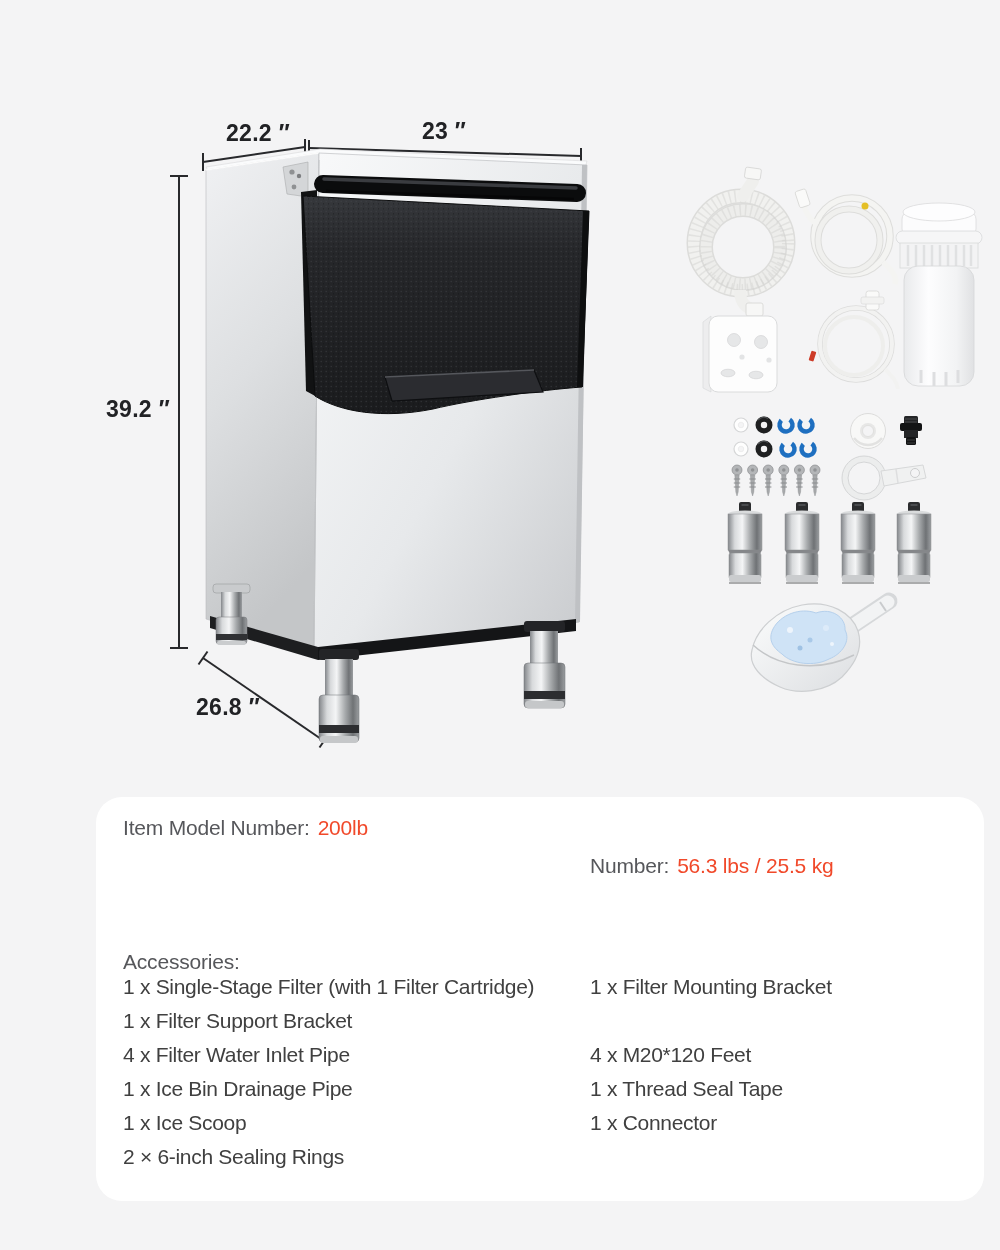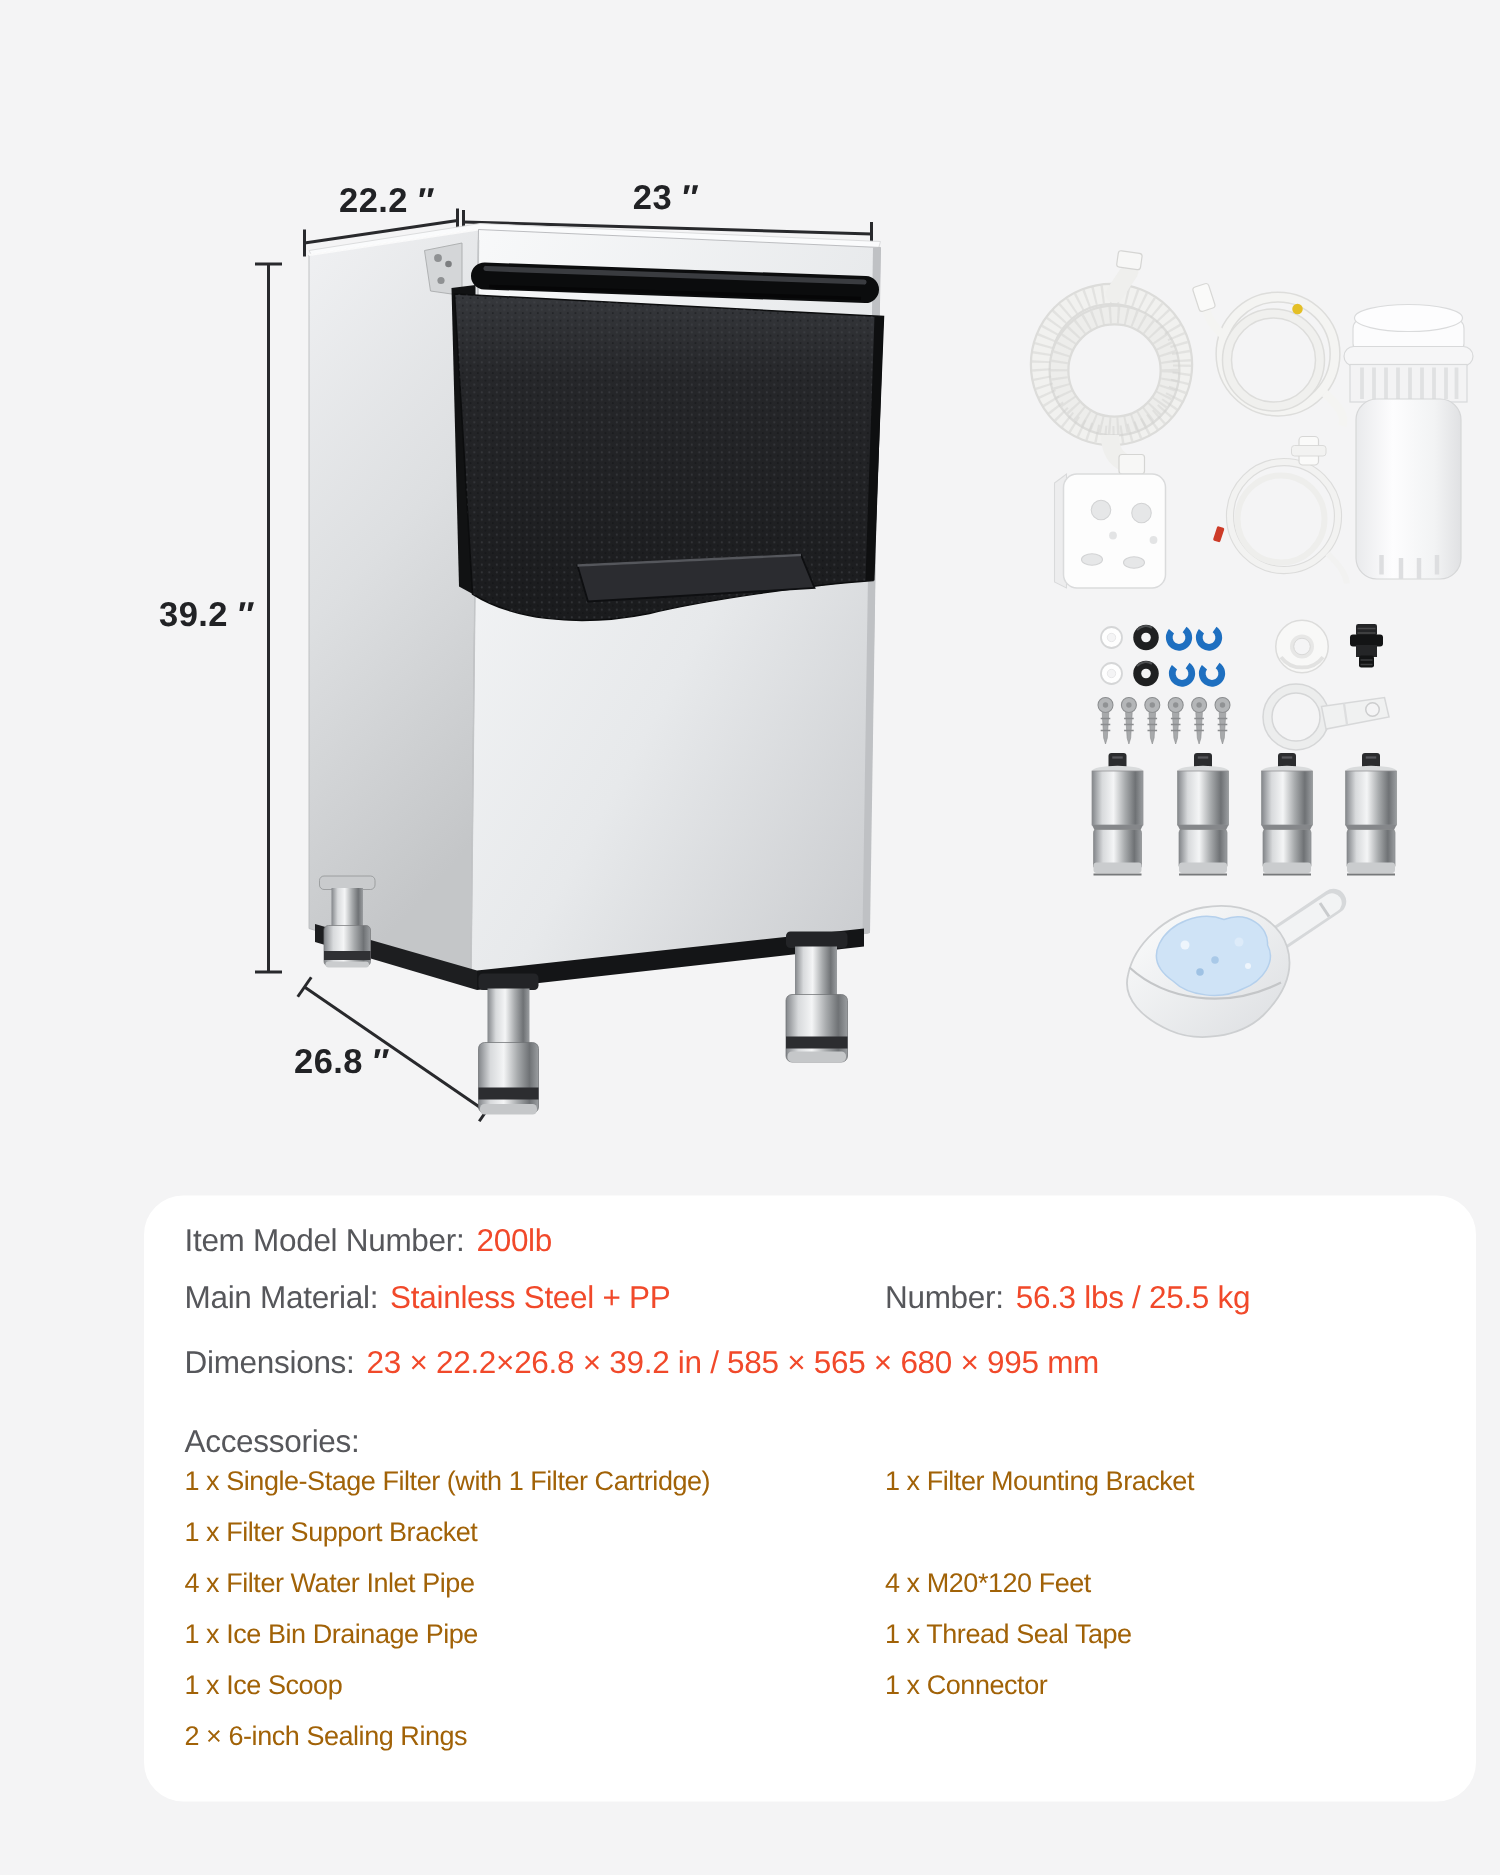--- a/index.html
+++ b/index.html
@@ -17,22 +17,22 @@
     background:#ffffff;border-radius:26px;
   }
   .spec-line{
     position:absolute;font-size:21px;line-height:24px;white-space:nowrap;
     letter-spacing:-0.2px;
   }
   .spec-label{color:#56575b;font-weight:400;}
   .spec-value{color:#f1492a;font-weight:400;margin-left:8px;}
   .acc-heading{color:#56575b;font-weight:400;text-align:center;}
   .acc-item{
-    position:absolute;font-size:18px;line-height:24px;white-space:nowrap;
-    color:#a16207;font-weight:400;letter-spacing:-0.3px;
+    position:absolute;font-size:21px;line-height:24px;white-space:nowrap;
+    color:#404040;font-weight:400;letter-spacing:-0.3px;
   }
   .dim-text{
     font-size:23px;font-weight:600;fill:#212225;letter-spacing:0.3px;
     font-family:"Liberation Sans","DejaVu Sans",sans-serif;
   }
 </style>
 </head>
 <body>
 
 <div class="stage">
@@ -336,28 +336,22 @@
         <circle cx="792" cy="644" r="2" fill="#eef5fc"></circle>
       </g>
     </g>
   </svg>
 
   <div class="card">
 
     <div class="spec-line" style="left:27px;top:19px">
       <span class="spec-label">Item Model Number:</span><span class="spec-value">200lb</span>
     </div>
-    <div class="spec-line" style="left:27px;top:57px">
-      <span class="spec-label">Main Material:</span><span class="spec-value">Stainless Steel + PP</span>
-    </div>
     <div class="spec-line" style="left:494px;top:57px">
       <span class="spec-label">Number:</span><span class="spec-value">56.3 lbs / 25.5 kg</span>
-    </div>
-    <div class="spec-line" style="left:27px;top:100px">
-      <span class="spec-label">Dimensions:</span><span class="spec-value">23 × 22.2×26.8 × 39.2 in / 585 × 565 × 680 × 995 mm</span>
     </div>
 
     <div class="spec-line" style="left:27px;top:153px">
       <span class="acc-heading">Accessories:</span>
     </div>
 
     <div class="acc-item" style="left:27px;top:178px">1 x Single-Stage Filter (with 1 Filter Cartridge)</div>
     <div class="acc-item" style="left:27px;top:212px">1 x Filter Support Bracket</div>
     <div class="acc-item" style="left:27px;top:246px">4 x Filter Water Inlet Pipe</div>
     <div class="acc-item" style="left:27px;top:280px">1 x Ice Bin Drainage Pipe</div>

